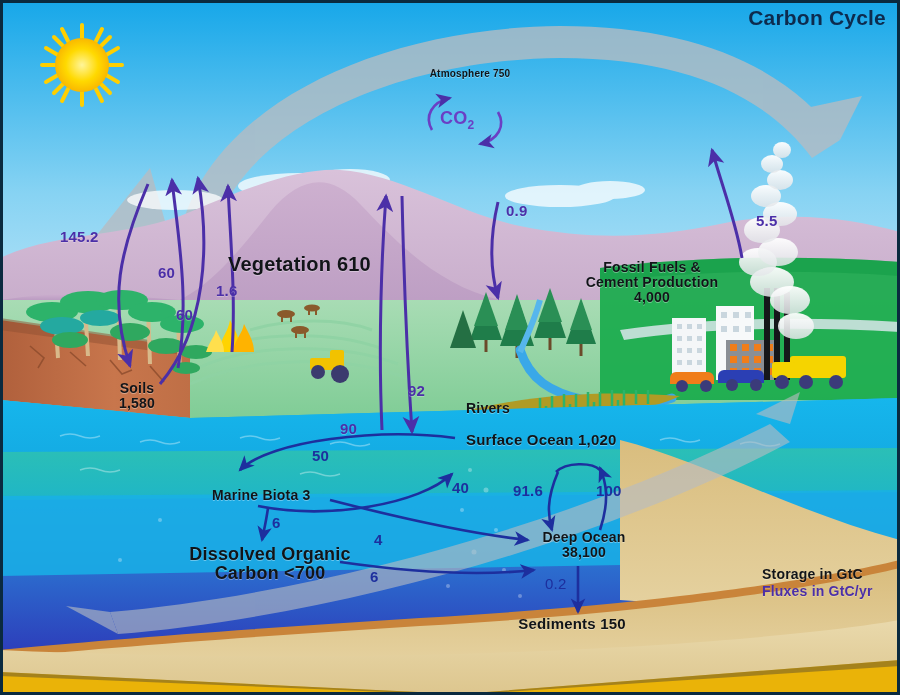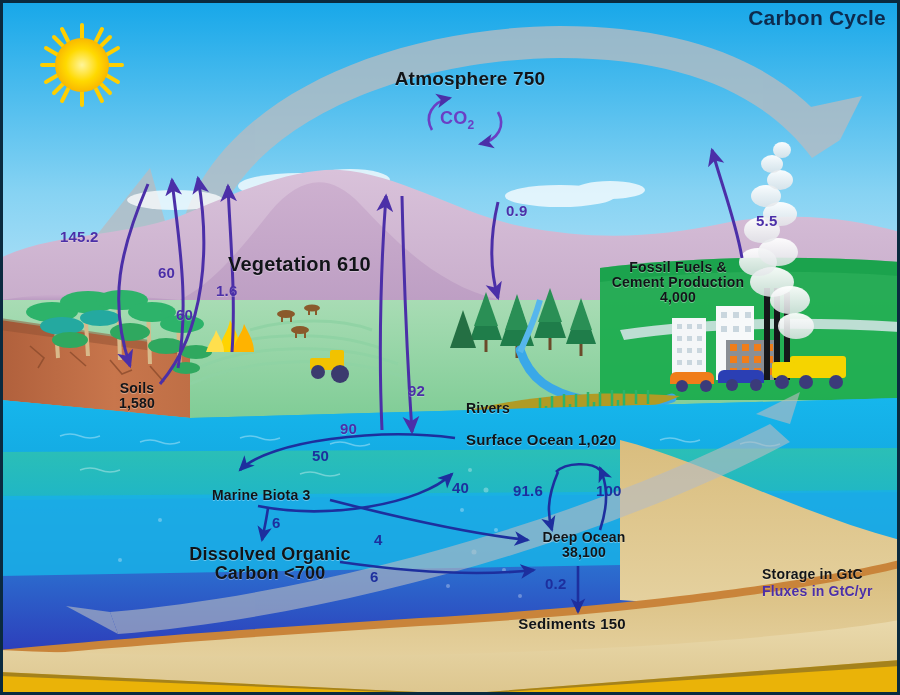--- a/index.html
+++ b/index.html
@@ -405,42 +405,42 @@
       <path d="M578,566 C578,588 578,600 578,612" marker-end="url(#ahB)"></path>
 
       <path d="M556,472 C566,462 592,462 600,470"></path>
     </g>
 
     <rect x="1.5" y="1.5" width="897" height="692" fill="none" stroke="#0a2a3f" stroke-width="3"></rect>
   </svg>
 
   <div class="lbl title" style="right:14px;top:6px;">Carbon Cycle</div>
 
-  <div class="lbl store ctr" style="left:470px;top:68px;font-size:19px;">Atmosphere 750</div>
+  <div class="lbl store ctr" style="left:470px;top:68px;font-size:10px;">Atmosphere 750</div>
 
   <div class="lbl" style="left:440px;top:108px;font-size:18px;color:#6b3fc4;font-weight:bold;">
     <span>CO</span><sub style="font-size:12px;">2</sub>
   </div>
 
   <div class="lbl flux" style="left:60px;top:228px;font-size:15px;">145.2</div>
   <div class="lbl flux" style="left:158px;top:264px;font-size:15px;">60</div>
   <div class="lbl flux" style="left:176px;top:306px;font-size:15px;">60</div>
   <div class="lbl flux" style="left:216px;top:282px;font-size:15px;">1.6</div>
 
   <div class="lbl store" style="left:228px;top:253px;font-size:20px;">Vegetation 610</div>
 
   <div class="lbl store ctr l2" style="left:137px;top:381px;font-size:14px;">
     <div>Soils</div>
     <div>1,580</div>
   </div>
 
   <div class="lbl flux" style="left:506px;top:202px;font-size:15px;">0.9</div>
   <div class="lbl flux" style="left:756px;top:212px;font-size:15px;">5.5</div>
 
-  <div class="lbl store ctr l2" style="left:678px;top:260px;font-size:14px;text-align:center;">
+  <div class="lbl store ctr l2" style="left:652px;top:260px;font-size:14px;text-align:center;">
     <div>Fossil Fuels &amp;</div>
     <div>Cement Production</div>
     <div>4,000</div>
   </div>
 
   <div class="lbl flux" style="left:408px;top:382px;font-size:15px;">92</div>
   <div class="lbl flux" style="left:340px;top:420px;font-size:15px;">90</div>
 
   <div class="lbl store" style="left:466px;top:400px;font-size:14px;">Rivers</div>
   <div class="lbl store" style="left:466px;top:431px;font-size:15px;">Surface Ocean 1,020</div>
@@ -458,19 +458,19 @@
   <div class="lbl store ctr l2" style="left:270px;top:545px;font-size:18px;">
     <div>Dissolved Organic</div>
     <div>Carbon &lt;700</div>
   </div>
 
   <div class="lbl store ctr l2" style="left:584px;top:530px;font-size:14px;">
     <div>Deep Ocean</div>
     <div>38,100</div>
   </div>
 
-  <div class="lbl flux-dk" style="left:545px;top:575px;font-size:15px;font-weight:bold;">0.2</div>
+  <div class="lbl flux-dk" style="left:545px;top:575px;font-size:15px;font-weight:normal;">0.2</div>
   <div class="lbl store ctr" style="left:572px;top:615px;font-size:15px;">Sediments 150</div>
 
   <div class="lbl store" style="left:762px;top:566px;font-size:14px;">Storage in GtC</div>
   <div class="lbl flux" style="left:762px;top:583px;font-size:14px;">Fluxes in GtC/yr</div>
 
 </div>
 
 </body></html>

